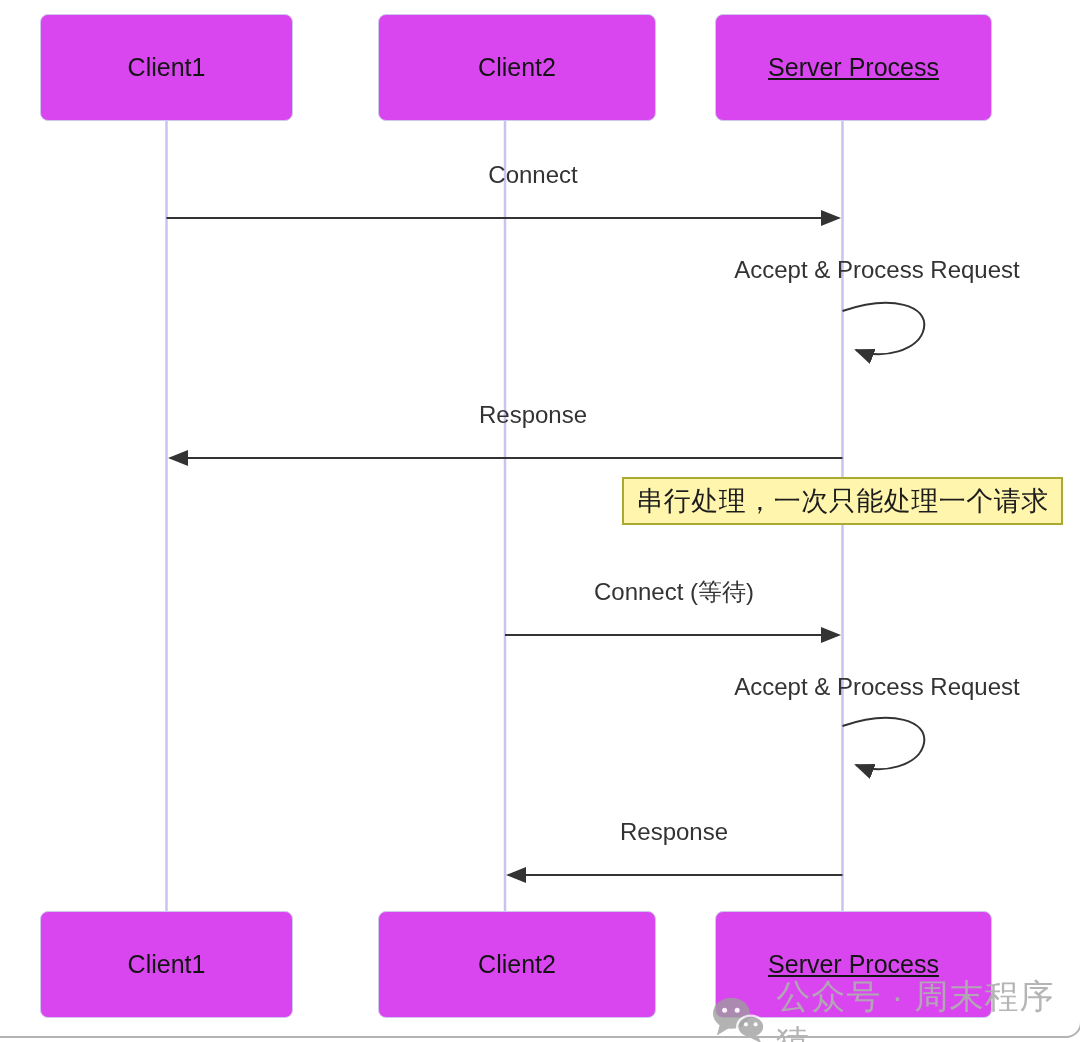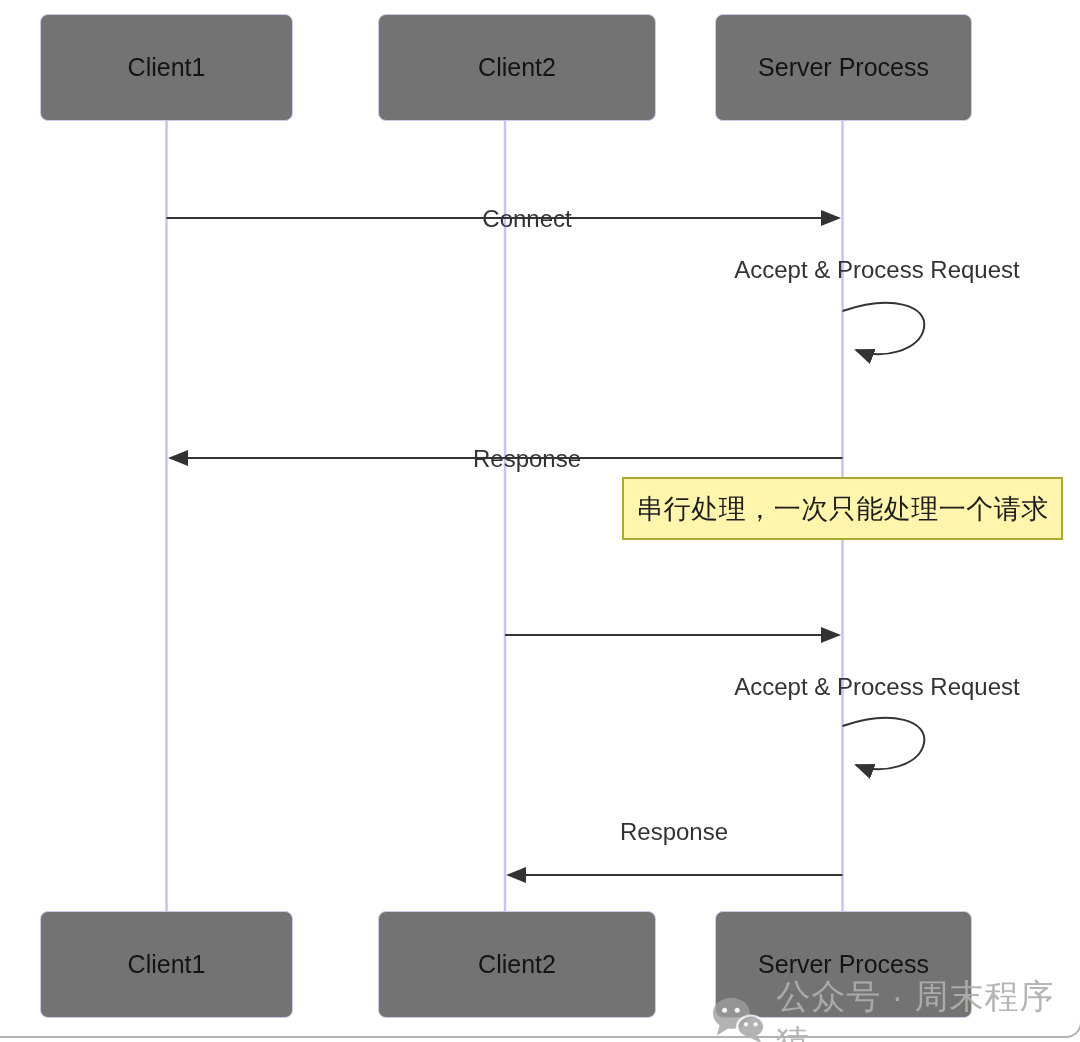--- a/index.html
+++ b/index.html
@@ -6,38 +6,38 @@
   #stage{
     position:relative;
     width:1080px;height:1042px;
     background:#ffffff;
     overflow:hidden;
     font-family:"Liberation Sans","DejaVu Sans",sans-serif;
   }
   .overlay{position:absolute;left:0;top:0;z-index:1;}
   .actor{
     position:absolute;height:107px;
-    background:#737373;border:1.5px solid #CFC7EC;border-radius:8px;
+    background:#d946ef;border:1.5px solid #CFC7EC;border-radius:8px;
     display:flex;align-items:center;justify-content:center;
     font-size:25px;color:#141414;z-index:2;box-sizing:border-box;
   }
   .actor.top{top:14px;}
   .actor.bottom{top:911px;}
   .a1{left:40px;width:253px;}
   .a2{left:378px;width:278px;}
-  .a3{left:715px;width:257px;}
+  .a3{left:715px;width:277px;text-decoration:underline;}
   .msg-label{
     position:absolute;font-size:24px;color:#333;text-align:center;z-index:2;
     line-height:30px;
   }
-  .lbl-c1s{left:160px;width:734px;margin-top:44px;}
+  .lbl-c1s{left:166px;width:734px;}
   .lbl-c2s{left:505px;width:338px;}
   .lbl-loop{left:677px;width:400px;}
   .note{
-    position:absolute;left:622px;top:477px;width:441px;height:63px;
+    position:absolute;left:622px;top:477px;width:441px;height:48px;
     background:#FFF5AD;border:2px solid #AAAA33;box-sizing:border-box;
     display:flex;align-items:center;justify-content:center;
     font-size:27px;color:#1d1d1d;z-index:2;letter-spacing:.5px;
   }
   .watermark{
     position:absolute;left:712px;top:974px;z-index:5;
     display:flex;align-items:center;gap:10px;
     color:#AFAFAF;font-size:34px;letter-spacing:1px;opacity:.92;
   }
   .frame{
@@ -77,20 +77,21 @@
   <div class="actor top a2">
     <span>Client2</span>
   </div>
   <div class="actor top a3">
     <span>Server Process</span>
   </div>
 
   <div class="msg-label lbl-c1s" style="top:160px">Connect</div>
   <div class="msg-label lbl-loop" style="top:255px">Accept &amp; Process Request</div>
   <div class="msg-label lbl-c1s" style="top:400px">Response</div>
+  <div class="msg-label lbl-c2s" style="top:577px">Connect (等待)</div>
   <div class="msg-label lbl-loop" style="top:672px">Accept &amp; Process Request</div>
   <div class="msg-label lbl-c2s" style="top:817px">Response</div>
 
   <div class="note">
     <span>串行处理，一次只能处理一个请求</span>
   </div>
 
   <div class="actor bottom a1">
     <span>Client1</span>
   </div>

